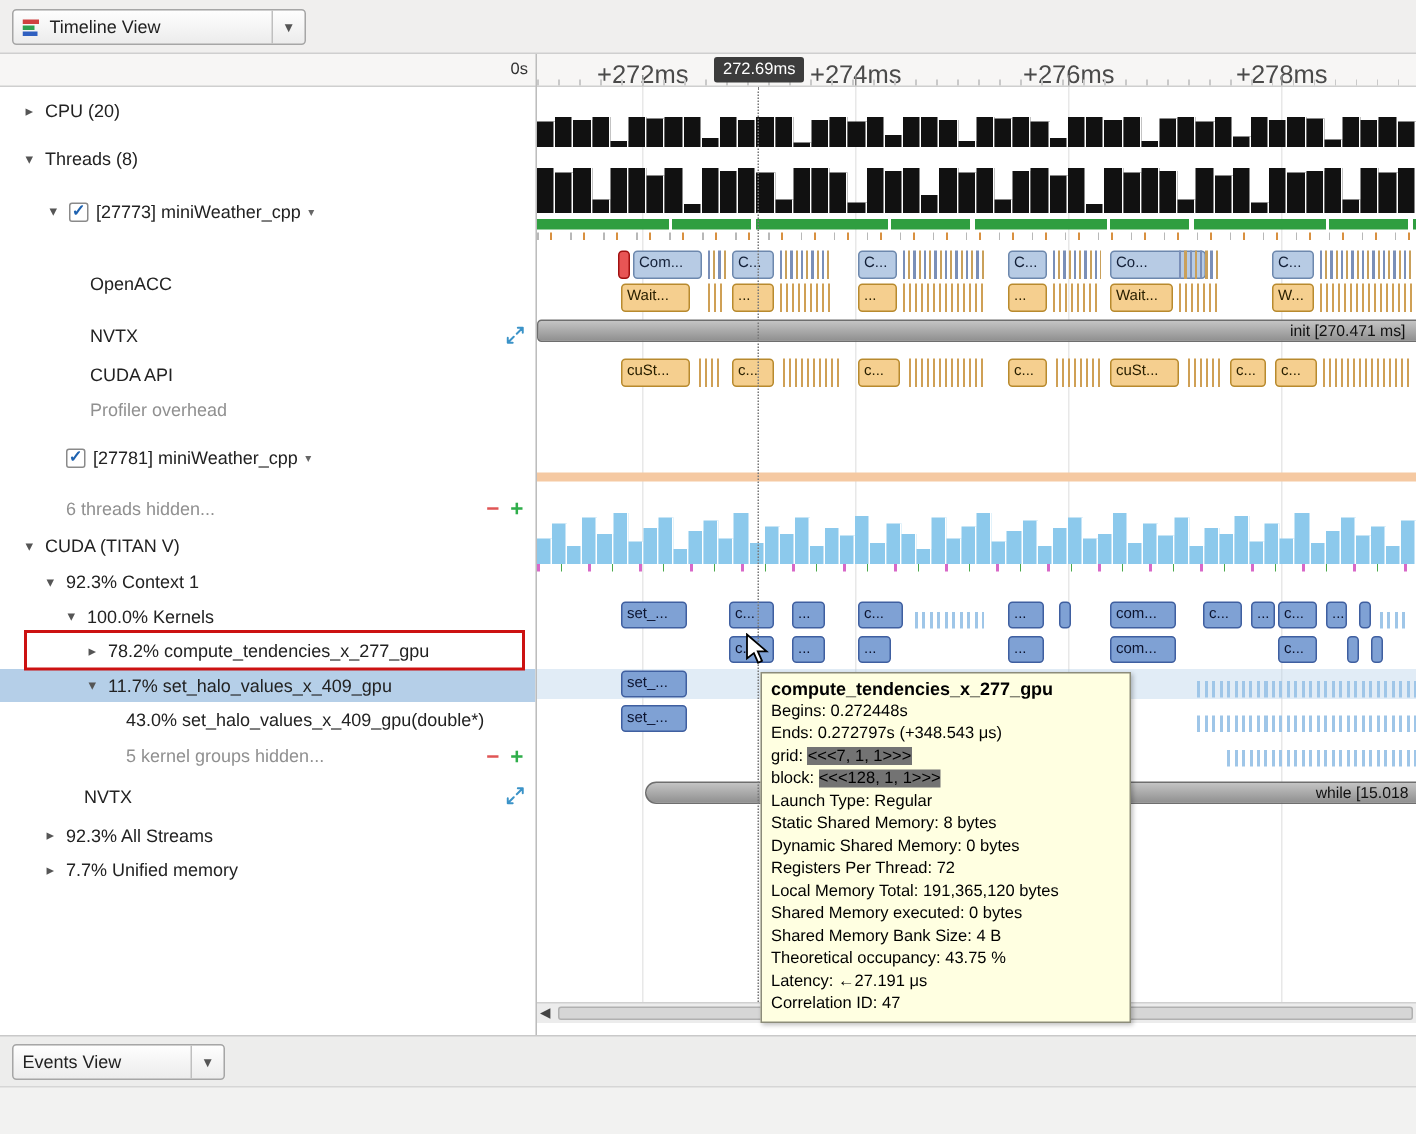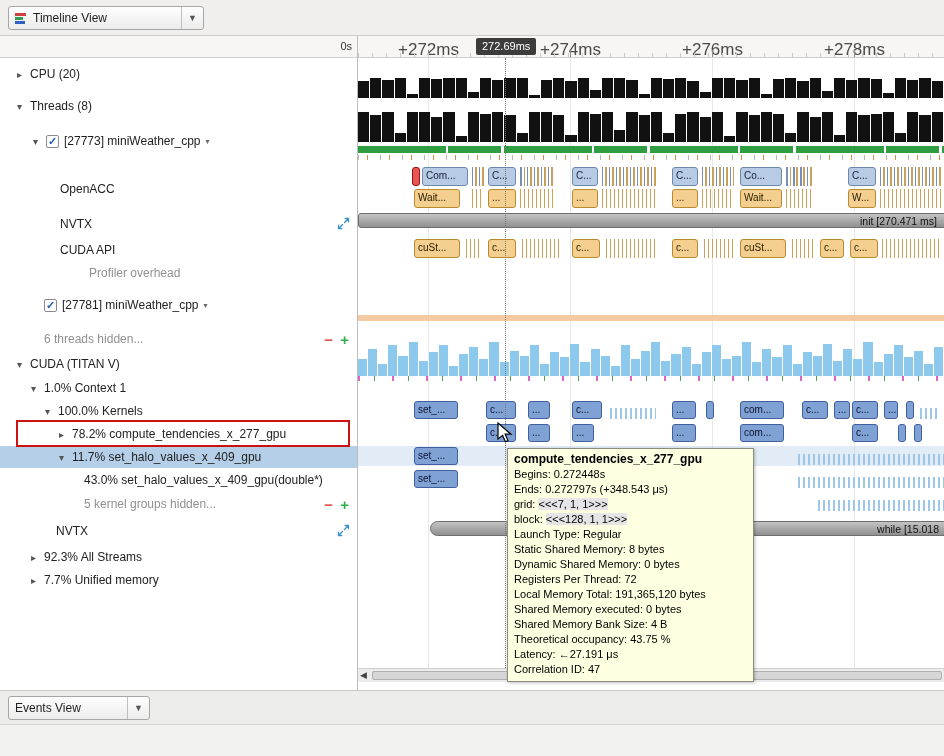--- a/index.html
+++ b/index.html
@@ -70,21 +70,21 @@
   .hs-thumb { position:absolute; left:14px; right:2px; top:2px; height:9px; background:#d6d6d6; border:1px solid #b0b0b0; border-radius:2px; }
 
   
   .bottom-bar { position:absolute; left:0; top:690px; width:944px; height:34px; background:#ededec; border-top:1px solid #c9c9c9; }
   .bottom-pane { position:absolute; left:0; top:724px; width:944px; height:32px; background:#f2f2f1; border-top:1px solid #d6d6d6; }
 
   
   .tooltip { position:absolute; left:507px; top:448px; width:247px; background:#ffffe1; border:1px solid #8c8c7a; padding:3px 6px 4px 6px; z-index:50; box-shadow:1px 1px 3px rgba(0,0,0,0.25); }
   .tt-title { font-size:12px; font-weight:bold; color:#000; margin-bottom:1px; }
   .tt-row { font-size:11px; line-height:15px; color:#000; white-space:nowrap; }
-  .tt-row .hl { background:#e5e5e5; }
+  .tt-row .hl { background:#737373; }
 
   .mouse { position:absolute; left:497px; top:422px; z-index:60; }
 </style>
 </head>
 <body>
 
 <div class="toolbar-top">
   <div class="combo" style="left:8px;top:6px;width:196px;">
     <span class="combo-icon">
       <svg width="12" height="12" viewBox="0 0 12 12">
@@ -134,40 +134,40 @@
       </div>
       <div class="tree-row" style="top: 155px; padding-left: 60px;">
         <span class="lbl">NVTX</span>
         <span class="exp"><svg width="13" height="13" viewBox="0 0 13 13">
             <path d="M1.5 11.5 L5.5 7.5 M1.5 11.5 L1.5 8.2 M1.5 11.5 L4.8 11.5 M11.5 1.5 L7.5 5.5 M11.5 1.5 L8.2 1.5 M11.5 1.5 L11.5 4.8" stroke="#3b93c8" stroke-width="1.3" fill="none" stroke-linecap="round"></path>
           </svg></span>
       </div>
       <div class="tree-row" style="top: 181px; padding-left: 60px;">
         <span class="lbl">CUDA API</span>
       </div>
-      <div class="tree-row muted" style="top: 204px; padding-left: 89px;">
+      <div class="tree-row muted" style="top: 204px; padding-left: 60px;">
         <span class="lbl">Profiler overhead</span>
       </div>
       <div class="tree-row" style="top: 236px; padding-left: 44px;">
         <span class="cb">✓</span>
         <span class="lbl">[27781] miniWeather_cpp</span>
         <span class="dd">▾</span>
       </div>
       <div class="tree-row muted" style="top: 270px; padding-left: 44px;">
         <span class="lbl">6 threads hidden...</span>
         <span class="ctl minus">−</span>
         <span class="ctl plus">+</span>
       </div>
       <div class="tree-row" style="top: 295px; padding-left: 14px;">
         <span class="tw">▾</span>
         <span class="lbl">CUDA (TITAN V)</span>
       </div>
       <div class="tree-row" style="top: 319px; padding-left: 28px;">
         <span class="tw">▾</span>
-        <span class="lbl">1.0% Context 1</span>
+        <span class="lbl">92.3% Context 1</span>
       </div>
       <div class="tree-row" style="top: 342px; padding-left: 42px;">
         <span class="tw">▾</span>
         <span class="lbl">100.0% Kernels</span>
       </div>
       <div class="tree-row" style="top: 365px; padding-left: 56px;">
         <span class="tw">▸</span>
         <span class="lbl">78.2% compute_tendencies_x_277_gpu</span>
       </div>
       <div class="redbox" style="top: 362px;"></div>
@@ -313,21 +313,21 @@
       <div class="track chips" style="top: 108px; height: 21px;">
         <div class="chip redpill" style="left: 54px; width: 7px;"></div>
         <div class="chip lblue" style="left: 64px; width: 46px;">Com...</div>
         <div class="chip cluster-mixed" style="left: 114px; width: 12px;"></div>
         <div class="chip lblue" style="left: 130px; width: 28px;">C...</div>
         <div class="chip cluster-mixed" style="left: 162px; width: 34px;"></div>
         <div class="chip lblue" style="left: 214px; width: 26px;">C...</div>
         <div class="chip cluster-mixed" style="left: 244px; width: 56px;"></div>
         <div class="chip lblue" style="left: 314px; width: 26px;">C...</div>
         <div class="chip cluster-mixed" style="left: 344px; width: 32px;"></div>
-        <div class="chip lblue" style="left: 382px; width: 42px;">Co...</div>
+        <div class="chip lblue" style="left: 382px; width: 64px;">Co...</div>
         <div class="chip cluster-mixed" style="left: 428px; width: 28px;"></div>
         <div class="chip lblue" style="left: 490px; width: 28px;">C...</div>
         <div class="chip cluster-mixed" style="left: 522px; width: 62px;"></div>
       </div>
       <div class="track chips" style="top: 130px; height: 21px;">
         <div class="chip orange" style="left: 56px; width: 46px;">Wait...</div>
         <div class="chip cluster-orange" style="left: 114px; width: 12px;"></div>
         <div class="chip orange" style="left: 130px; width: 28px;">...</div>
         <div class="chip cluster-orange" style="left: 162px; width: 34px;"></div>
         <div class="chip orange" style="left: 214px; width: 26px;">...</div>

